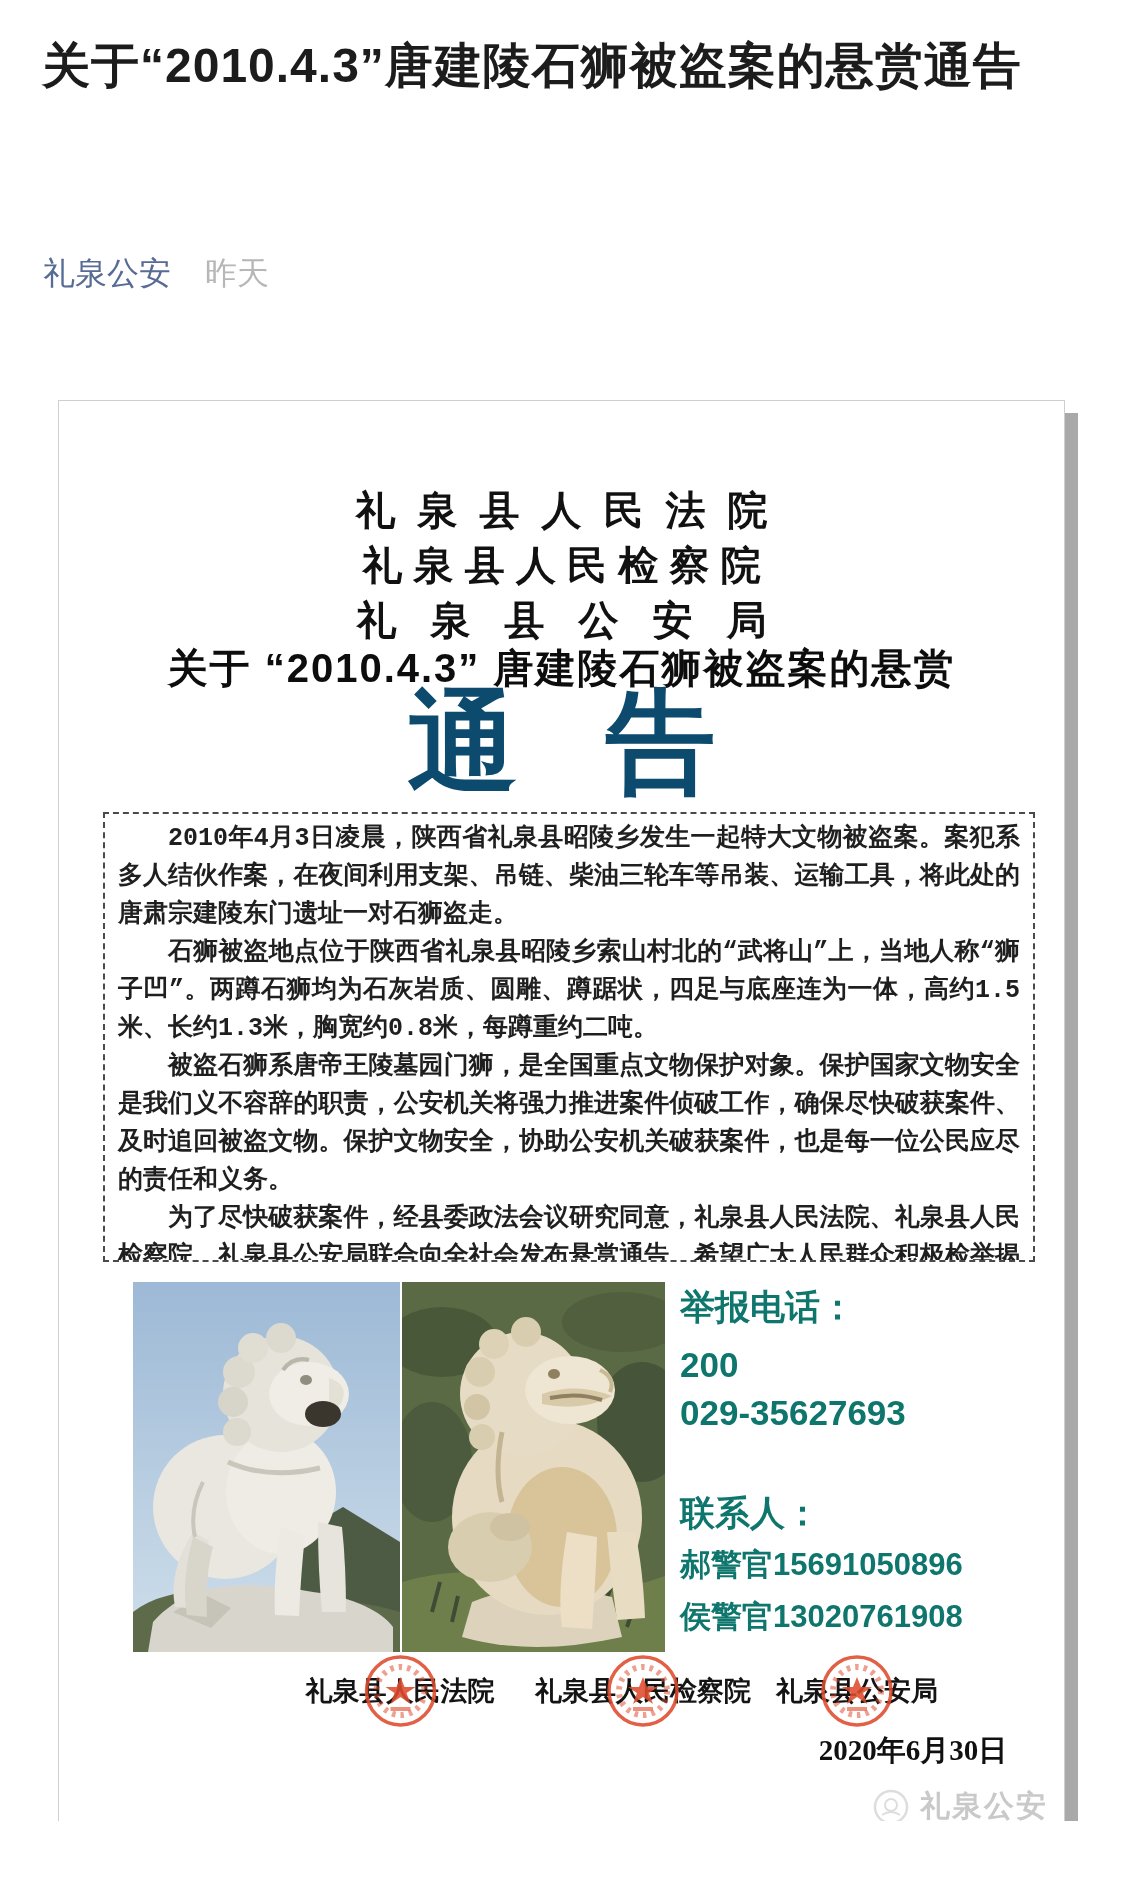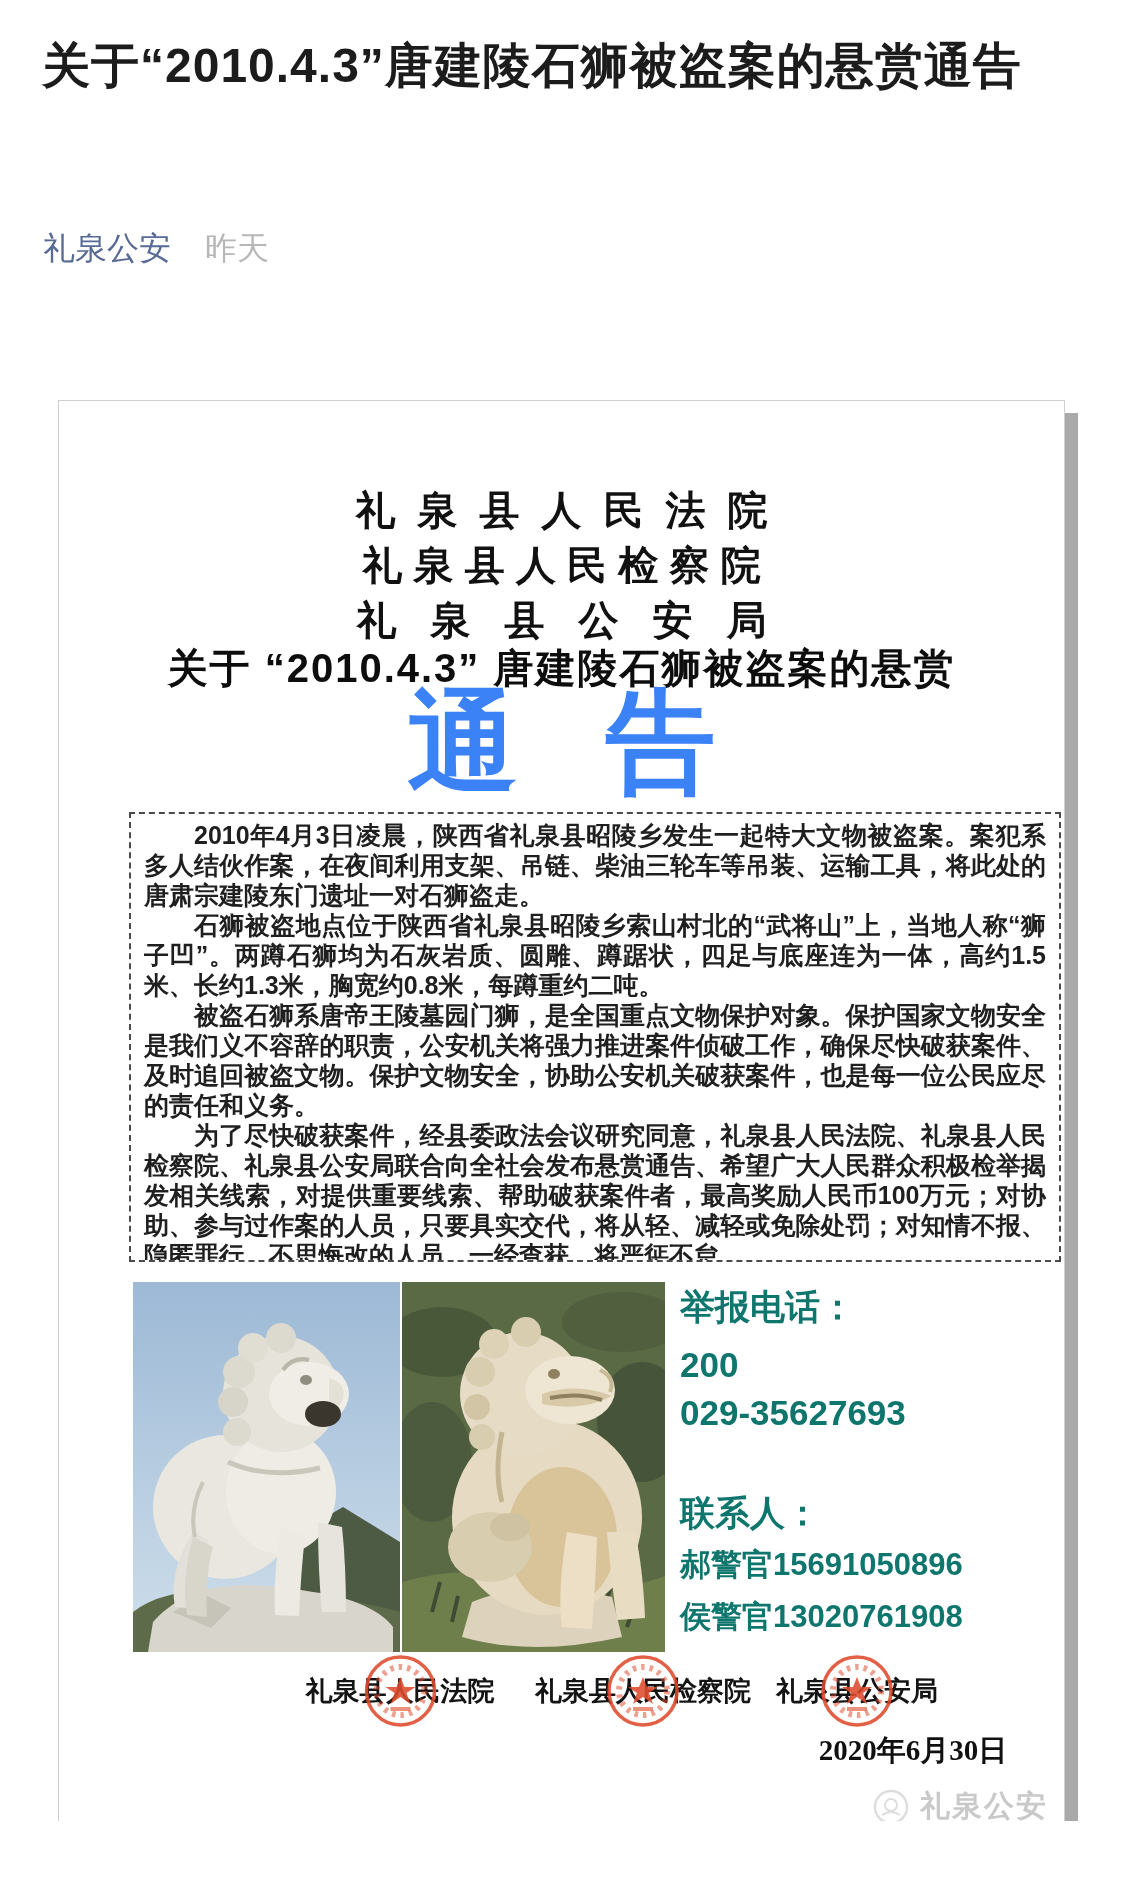--- a/index.html
+++ b/index.html
@@ -2,45 +2,45 @@
 <html><head>
 <meta charset="utf-8">
 <style>
   html,body{margin:0;padding:0;background:#ffffff;}
   .page{position:relative;width:1125px;height:1821px;background:#ffffff;overflow:hidden;
         font-family:"Liberation Sans",sans-serif;border-radius:27px;}
 
   
   .article-title{position:absolute;left:42px;top:26px;right:40px;margin:0;
     font-size:48px;line-height:80px;font-weight:bold;color:#1c1c1c;letter-spacing:1px;}
-  .article-meta{position:absolute;left:43px;top:228px;font-size:32px;line-height:40px;}
+  .article-meta{position:absolute;left:43px;top:253px;font-size:32px;line-height:40px;}
   .author-link{color:#576b95;margin-right:34px;cursor:pointer;}
   .timestamp{color:#b7b7b7;}
 
   
   .notice-frame{position:absolute;left:58px;top:400px;width:1005px;height:1436px;
     background:#ffffff;border:1px solid #cfcfcf;box-shadow:13px 13px 0 #a9a9a9;
     color:#1a1a1a;}
   .agency-block{position:absolute;top:82px;left:0;right:0;text-align:center;
     font-family:"Liberation Serif",serif;font-weight:bold;font-size:40px;color:#111;}
   .agency{line-height:55px;}
   .agency.a1{letter-spacing:0.55em;margin-right:-0.55em;}
   .agency.a2{letter-spacing:0.28em;margin-right:-0.28em;}
   .agency.a3{letter-spacing:0.85em;margin-right:-0.85em;}
   .subject{position:absolute;top:240px;left:0;right:0;text-align:center;
     font-weight:bold;font-size:40px;letter-spacing:2px;color:#0d0d0d;}
   .tonggao{position:absolute;top:282px;left:0;right:0;text-align:center;
     font-family:"Liberation Serif",serif;font-weight:bold;font-size:110px;
-    line-height:120px;color:#3b82f6;}
+    line-height:120px;color:#0c4a6e;}
   .tonggao span{margin:0 44px;}
 
-  .body-box{position:absolute;left:70px;top:411px;width:902px;height:434px;
+  .body-box{position:absolute;left:44px;top:411px;width:902px;height:434px;
     border:2px dashed #4a4a4a;padding:6px 13px;overflow:hidden;
-    font-family:Liberation Sans, sans-serif;font-weight:bold;font-size:25px;
-    line-height:30px;color:#1f1f1f;text-align:justify;}
+    font-family:Liberation Mono, monospace;font-weight:bold;font-size:25px;
+    line-height:38px;color:#1f1f1f;text-align:justify;}
   .body-box p{margin:0;text-indent:2em;}
 
   
   .photo{position:absolute;top:881px;height:370px;overflow:hidden;}
   .photo1{left:74px;width:267px;}
   .photo2{left:343px;width:263px;}
 
   
   .contact{position:absolute;left:621px;top:884px;width:350px;
     font-weight:bold;color:#0f766e;}

